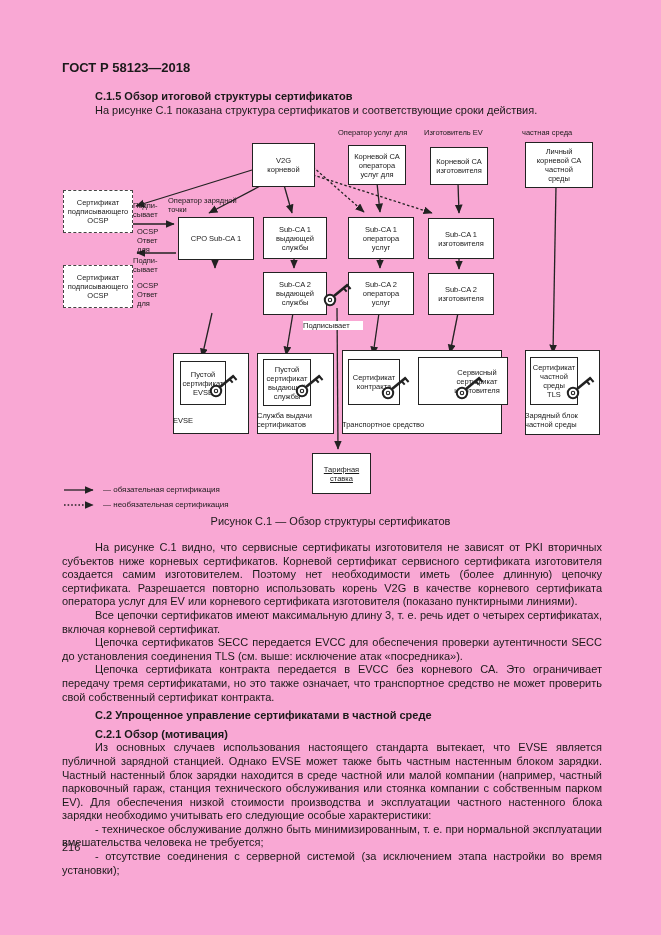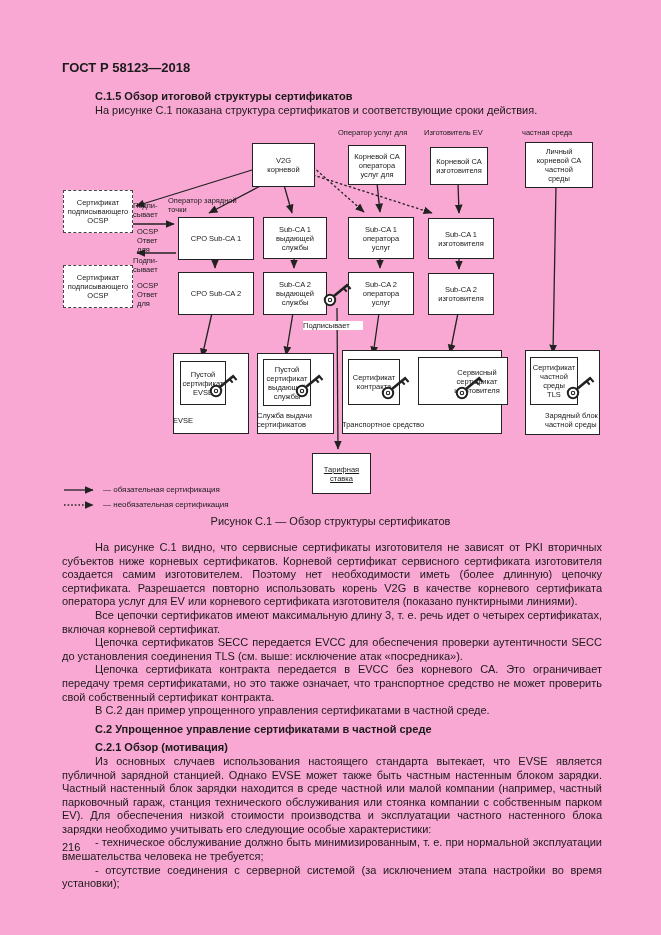--- a/index.html
+++ b/index.html
@@ -125,21 +125,20 @@
   <div class="bx" style="left:178px;top:217px;width:74px;height:41px;">CPO Sub-CA 1</div>
   <div class="bx" style="left:263px;top:217px;width:62px;height:40px;">Sub-CA 1
 выдающей
 службы</div>
   <div class="bx" style="left:348px;top:217px;width:64px;height:40px;">Sub-CA 1
 оператора
 услуг</div>
   <div class="bx" style="left:428px;top:218px;width:64px;height:39px;">Sub-CA 1
 изготовителя</div>
 
-  <div class="bx" style="left:178px;top:272px;width:74px;height:41px;">CPO Sub-CA 2</div>
   <div class="bx" style="left:263px;top:272px;width:62px;height:41px;">Sub-CA 2
 выдающей
 службы</div>
   <div class="bx" style="left:348px;top:272px;width:64px;height:41px;">Sub-CA 2
 оператора
 услуг</div>
   <div class="bx" style="left:428px;top:273px;width:64px;height:40px;">Sub-CA 2
 изготовителя</div>
 
   <div class="lbl" style="left:133px;top:201px;width:38px;">Подпи-
@@ -155,21 +154,21 @@
   <div class="lbl bg" style="left:303px;top:321px;width:60px;">Подписывает</div>
 
   <div class="cont" style="left:173px;top:353px;width:74px;height:79px;"></div>
   <div class="lbl" style="left:173px;top:416px;width:74px;">EVSE</div>
   <div class="cont" style="left:257px;top:353px;width:75px;height:79px;"></div>
   <div class="lbl" style="left:257px;top:411px;width:75px;">Служба выдачи
 сертификатов</div>
   <div class="cont" style="left:342px;top:350px;width:158px;height:82px;"></div>
   <div class="lbl" style="left:342px;top:420px;width:158px;">Транспортное средство</div>
   <div class="cont" style="left:525px;top:350px;width:73px;height:83px;"></div>
-  <div class="lbl" style="left:525px;top:411px;width:73px;padding-left:20px;">Зарядный блок
+  <div class="lbl" style="left:525px;top:411px;width:73px;">Зарядный блок
 частной среды</div>
 
   <div class="bx cert" style="left:180px;top:361px;width:44px;height:42px;">Пустой
 сертификат
 EVSE</div>
   <div class="bx cert" style="left:263px;top:359px;width:46px;height:45px;">Пустой
 сертификат
 выдающей
 службы</div>
   <div class="bx cert" style="left:348px;top:359px;width:50px;height:44px;">Сертификат
@@ -207,21 +206,20 @@
   <div class="legend-text" style="left:103px;top:485px;">— обязательная сертификация</div>
   <div class="legend-text" style="left:103px;top:500px;">— необязательная сертификация</div>
 
   <div class="abs caption">Рисунок С.1 — Обзор структуры сертификатов</div>
 
   <div class="abs bodytext">
     <p>На рисунке С.1 видно, что сервисные сертификаты изготовителя не зависят от PKI вторичных субъектов ниже корневых сертификатов. Корневой сертификат сервисного сертификата изготовителя создается самим изготовителем. Поэтому нет необходимости иметь (более длинную) цепочку сертификата. Разрешается повторно использовать корень V2G в качестве корневого сертификата оператора услуг для EV или корневого сертификата изготовителя (показано пунктирными линиями).</p>
     <p>Все цепочки сертификатов имеют максимальную длину 3, т. е. речь идет о четырех сертификатах, включая корневой сертификат.</p>
     <p>Цепочка сертификатов SECC передается EVCC для обеспечения проверки аутентичности SECC до установления соединения TLS (см. выше: исключение атак «посредника»).</p>
     <p>Цепочка сертификата контракта передается в EVCC без корневого СА. Это ограничивает передачу тремя сертификатами, но это также означает, что транспортное средство не может проверить свой собственный сертификат контракта.</p>
-    <p>В С.2 дан пример упрощенного управления сертификатами в частной среде.</p>
     <p class="bold sp">С.2 Упрощенное управление сертификатами в частной среде</p>
     <p class="bold sp">С.2.1 Обзор (мотивация)</p>
     <p>Из основных случаев использования настоящего стандарта вытекает, что EVSE является публичной зарядной станцией. Однако EVSE может также быть частным настенным блоком зарядки. Частный настенный блок зарядки находится в среде частной или малой компании (например, частный парковочный гараж, станция технического обслуживания или стоянка компании с собственным парком EV). Для обеспечения низкой стоимости производства и эксплуатации частного настенного блока зарядки необходимо учитывать его следующие особые характеристики:</p>
     <p>- техническое обслуживание должно быть минимизированным, т. е. при нормальной эксплуатации вмешательства человека не требуется;</p>
     <p>- отсутствие соединения с серверной системой (за исключением этапа настройки во время установки);</p>
   </div>
 
   <div class="abs pagenum">216</div>
 
 </div>

